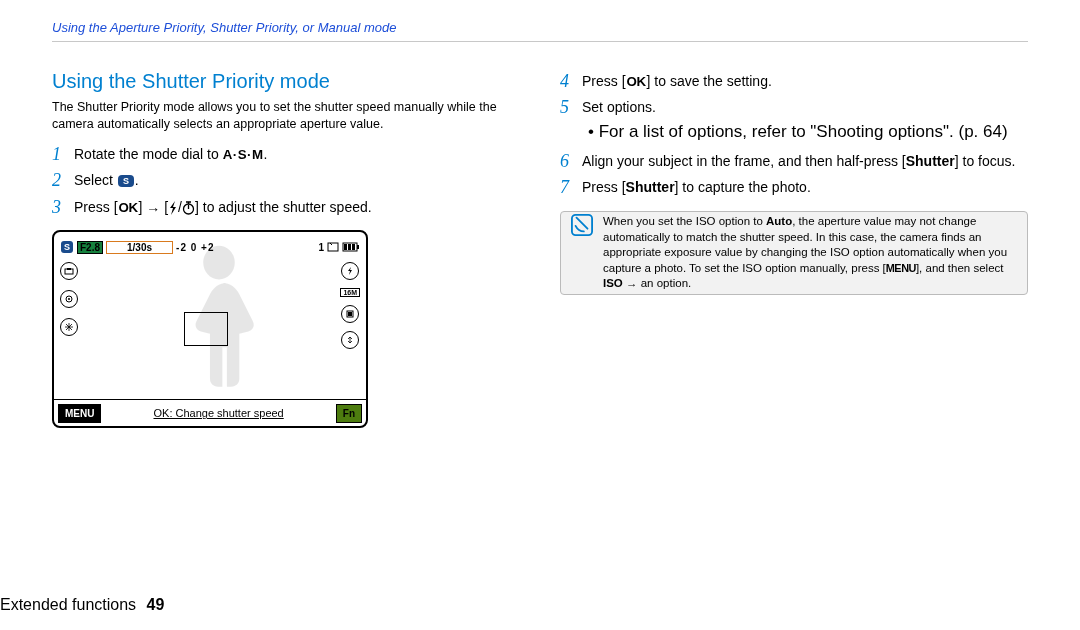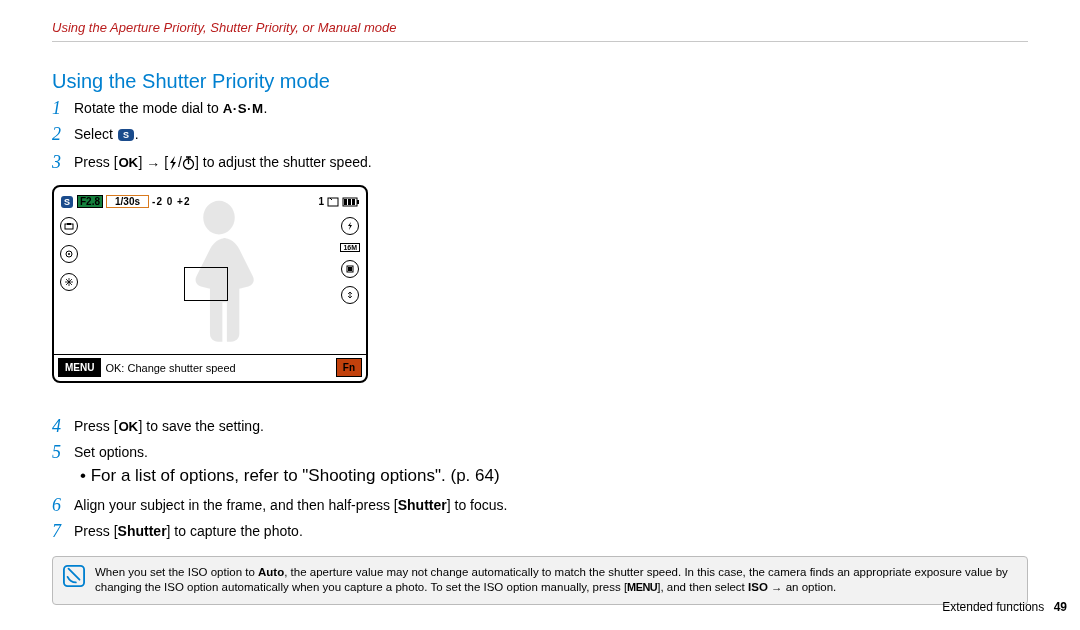--- a/index.html
+++ b/index.html
@@ -10,30 +10,29 @@
     background: #fff;
     width: 1080px;
     height: 630px;
     position: relative;
   }
   .page {
     padding: 20px 52px 10px 52px;
   }
   .breadcrumb {
     font-style: italic;
-    color: #b91c1c;
+    color: #1d4ed8;
     font-size: 13px;
     padding-bottom: 6px;
     border-bottom: 1px solid #c8c8c8;
     margin-bottom: 28px;
   }
   .columns {
     display: flex;
-    gap: 32px;
-    flex-direction: column;
+    gap: 40px;
   }
   .col {
     flex: 1;
     min-width: 0;
   }
   .section-heading {
     color: #0080d0;
     font-size: 20px;
     font-weight: 400;
     margin-bottom: 6px;
@@ -90,21 +89,21 @@
     letter-spacing: 0.5px;
   }
   .glyph-ok { border:1px solid transparent; }
   .icon-svg { display:inline-block; vertical-align:-3px; }
   .note-box {
     display: flex;
     gap: 10px;
     border: 1px solid #bbb;
     border-radius: 4px;
     background: #f2f2f2;
-    padding: 8px 10px;
+    padding: 2px 10px;
     font-size: 11.5px;
     line-height: 1.35;
     margin-top: 14px;
   }
   .note-icon {
     width: 22px; height: 22px; flex-shrink:0;
   }
   .lcd {
     margin-top: 10px;
     border: 2px solid #000;
@@ -118,60 +117,61 @@
     height: 168px;
     border-bottom: 1px solid #000;
     overflow: hidden;
   }
   .lcd-bar {
     height: 26px;
     display: flex;
     align-items: center;
   }
   .lcd-btn {
-    border: 1px solid #000; background:#c2410c;
+    border: 1px solid #000; background:#4d7c0f;
     font-size: 10px; font-weight: bold;
     padding: 3px 6px; margin: 0 4px;
     display:flex; align-items:center;
   }
   .lcd-bar-text {
-    flex: 1; font-size: 11px;
+    flex: 1; text-align: center; font-size: 11px; text-decoration: underline;
   }
   .silhouette {
     position:absolute; left:100px; top:8px; width:130px; height:158px;
     opacity:0.20;
   }
   .lcd-top {
     position:absolute; top:6px; left:6px; right:6px; height:18px;
     display:flex; align-items:center; justify-content:space-between;
     font-family: Arial; font-size:10px; font-weight:bold;
   }
   .boxv { border:1px solid #000; padding:0 2px; background:#15803d;}
-  .boxsel { border:1.5px solid #d97a1e; padding:0 8px; background:#fff;}
+  .boxsel { border:1.5px solid #d97a1e; padding:0 20px; background:#fff;}
   .lcd-left-icons { position:absolute; left:6px; top:30px; display:flex; flex-direction:column; gap:10px;}
   .lcd-right-icons { position:absolute; right:6px; top:30px; display:flex; flex-direction:column; gap:8px; align-items:center;}
   .circ { width:18px;height:18px;border:1.5px solid #000;border-radius:50%;display:flex;align-items:center;justify-content:center;font-size:9px;font-weight:bold;}
   .af-box { position:absolute; left:130px; top:80px; width:44px; height:34px; border:1.5px solid #000;}
   .footer {
-    position:absolute; bottom:16px; left:0; right:13px;
-    text-align:right; font-size:12px;
+    position:absolute; bottom:16px; left:0; right:0;
+    text-align:left; font-size:16px;
   }
   .footer .sec { }
   .footer .pg { font-weight:bold; margin-left:6px;}
 </style>
 </head>
 <body>
 
 <div class="page">
   <div class="breadcrumb">Using the Aperture Priority, Shutter Priority, or Manual mode</div>
 
   <div class="columns">
 
     <div class="col">
       <div class="section-heading">Using the Shutter Priority mode</div>
+      <div class="intro">The Shutter Priority mode allows you to set the shutter speed manually while the camera automatically selects an appropriate aperture value.</div>
 
       <ol class="steps" id="steps-left">
           <li>
             <div class="step-num">1</div>
             <div class="step-body">Rotate the mode dial to <span class="glyph glyph-asm">A·S·M</span>.</div>
           </li>
           <li>
             <div class="step-num">2</div>
             <div class="step-body">Select <span class="icon-svg"><svg width="18" height="14" viewBox="0 0 18 14">
                   <rect x="1" y="1" width="16" height="12" rx="4" fill="#1a4b8c"></rect>

